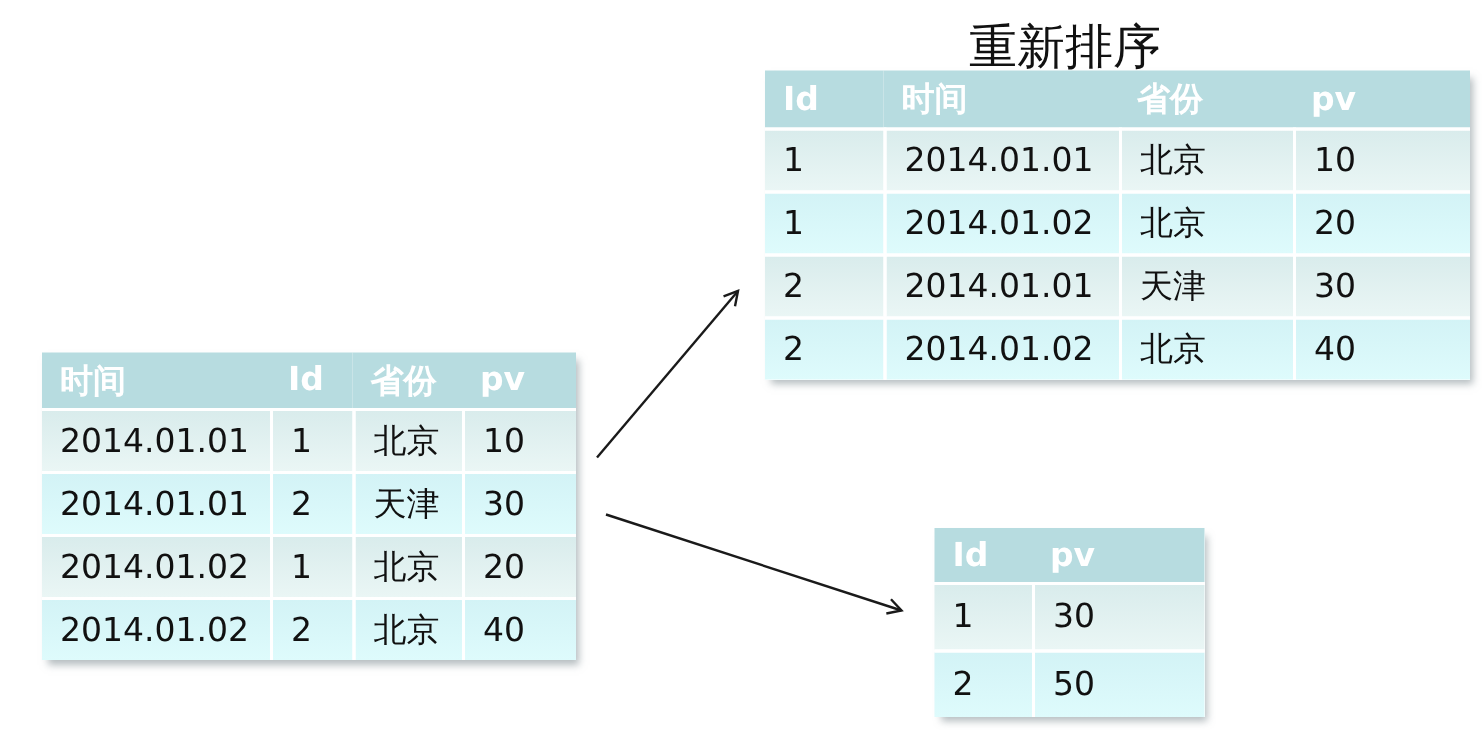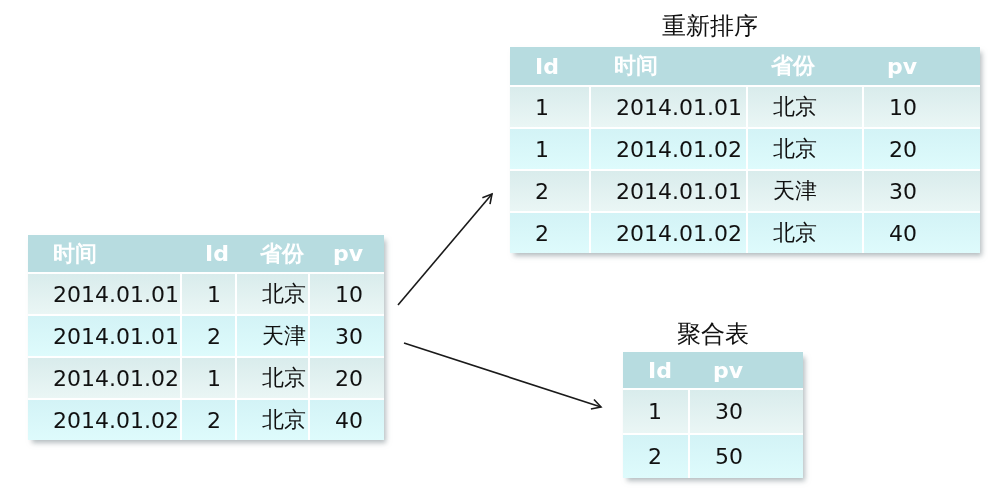--- a/index.html
+++ b/index.html
@@ -18,21 +18,21 @@
   
   .tbl {
     position: absolute;
     display: grid;
     box-shadow: 3px 4px 5px -1px rgba(120, 135, 140, 0.55);
   }
   .trow { display: contents; }
   .cell {
     box-sizing: border-box;
     display: flex; align-items: center;
-    padding-left: 25px;
+    padding-left: 12px;
     font-size: 22px;
     color: var(--cell-text, #111);
     white-space: nowrap; overflow: hidden;
   }
   .th {
     background: var(--header-fill, #b7dce0);
     color: var(--header-text, #fff);
     font-weight: bold;
   }
   .td { border-top: 2px solid #fff; border-left: 2px solid #fff; }
@@ -48,21 +48,21 @@
   #sorted-tbl .th { height: 38px; }
   #sorted-tbl .td { height: 42px; }
 
   #agg-tbl    { left: 623px; top: 352px; width: 180px; grid-template-columns: 65px 115px; }
   #agg-tbl .th { height: 36px; }
   #agg-tbl .td { height: 45px; }
 
   .tbl-title {
     position: absolute;
     text-align: center;
-    font-size: 24px;
+    font-size: 32px;
     color: var(--title-text, #111);
   }
   #sorted-title { left: 510px; top: 10px;  width: 400px; }
   #agg-title    { left: 623px; top: 318px; width: 180px; }
 </style>
 </head>
 <body>
 
 <div class="canvas">
 
@@ -136,21 +136,20 @@
       <div class="cell td">30</div>
     </div>
     <div class="trow r-even">
       <div class="cell td">2</div>
       <div class="cell td">2014.01.02</div>
       <div class="cell td">北京</div>
       <div class="cell td">40</div>
     </div>
   </div>
 
-  <div class="tbl-title" id="agg-title">聚合表</div>
   <div class="tbl" id="agg-tbl">
     <div class="trow thead">
       <div class="cell th">Id</div>
       <div class="cell th">pv</div>
     </div>
     <div class="trow r-odd">
       <div class="cell td">1</div>
       <div class="cell td">30</div>
     </div>
     <div class="trow r-even">

